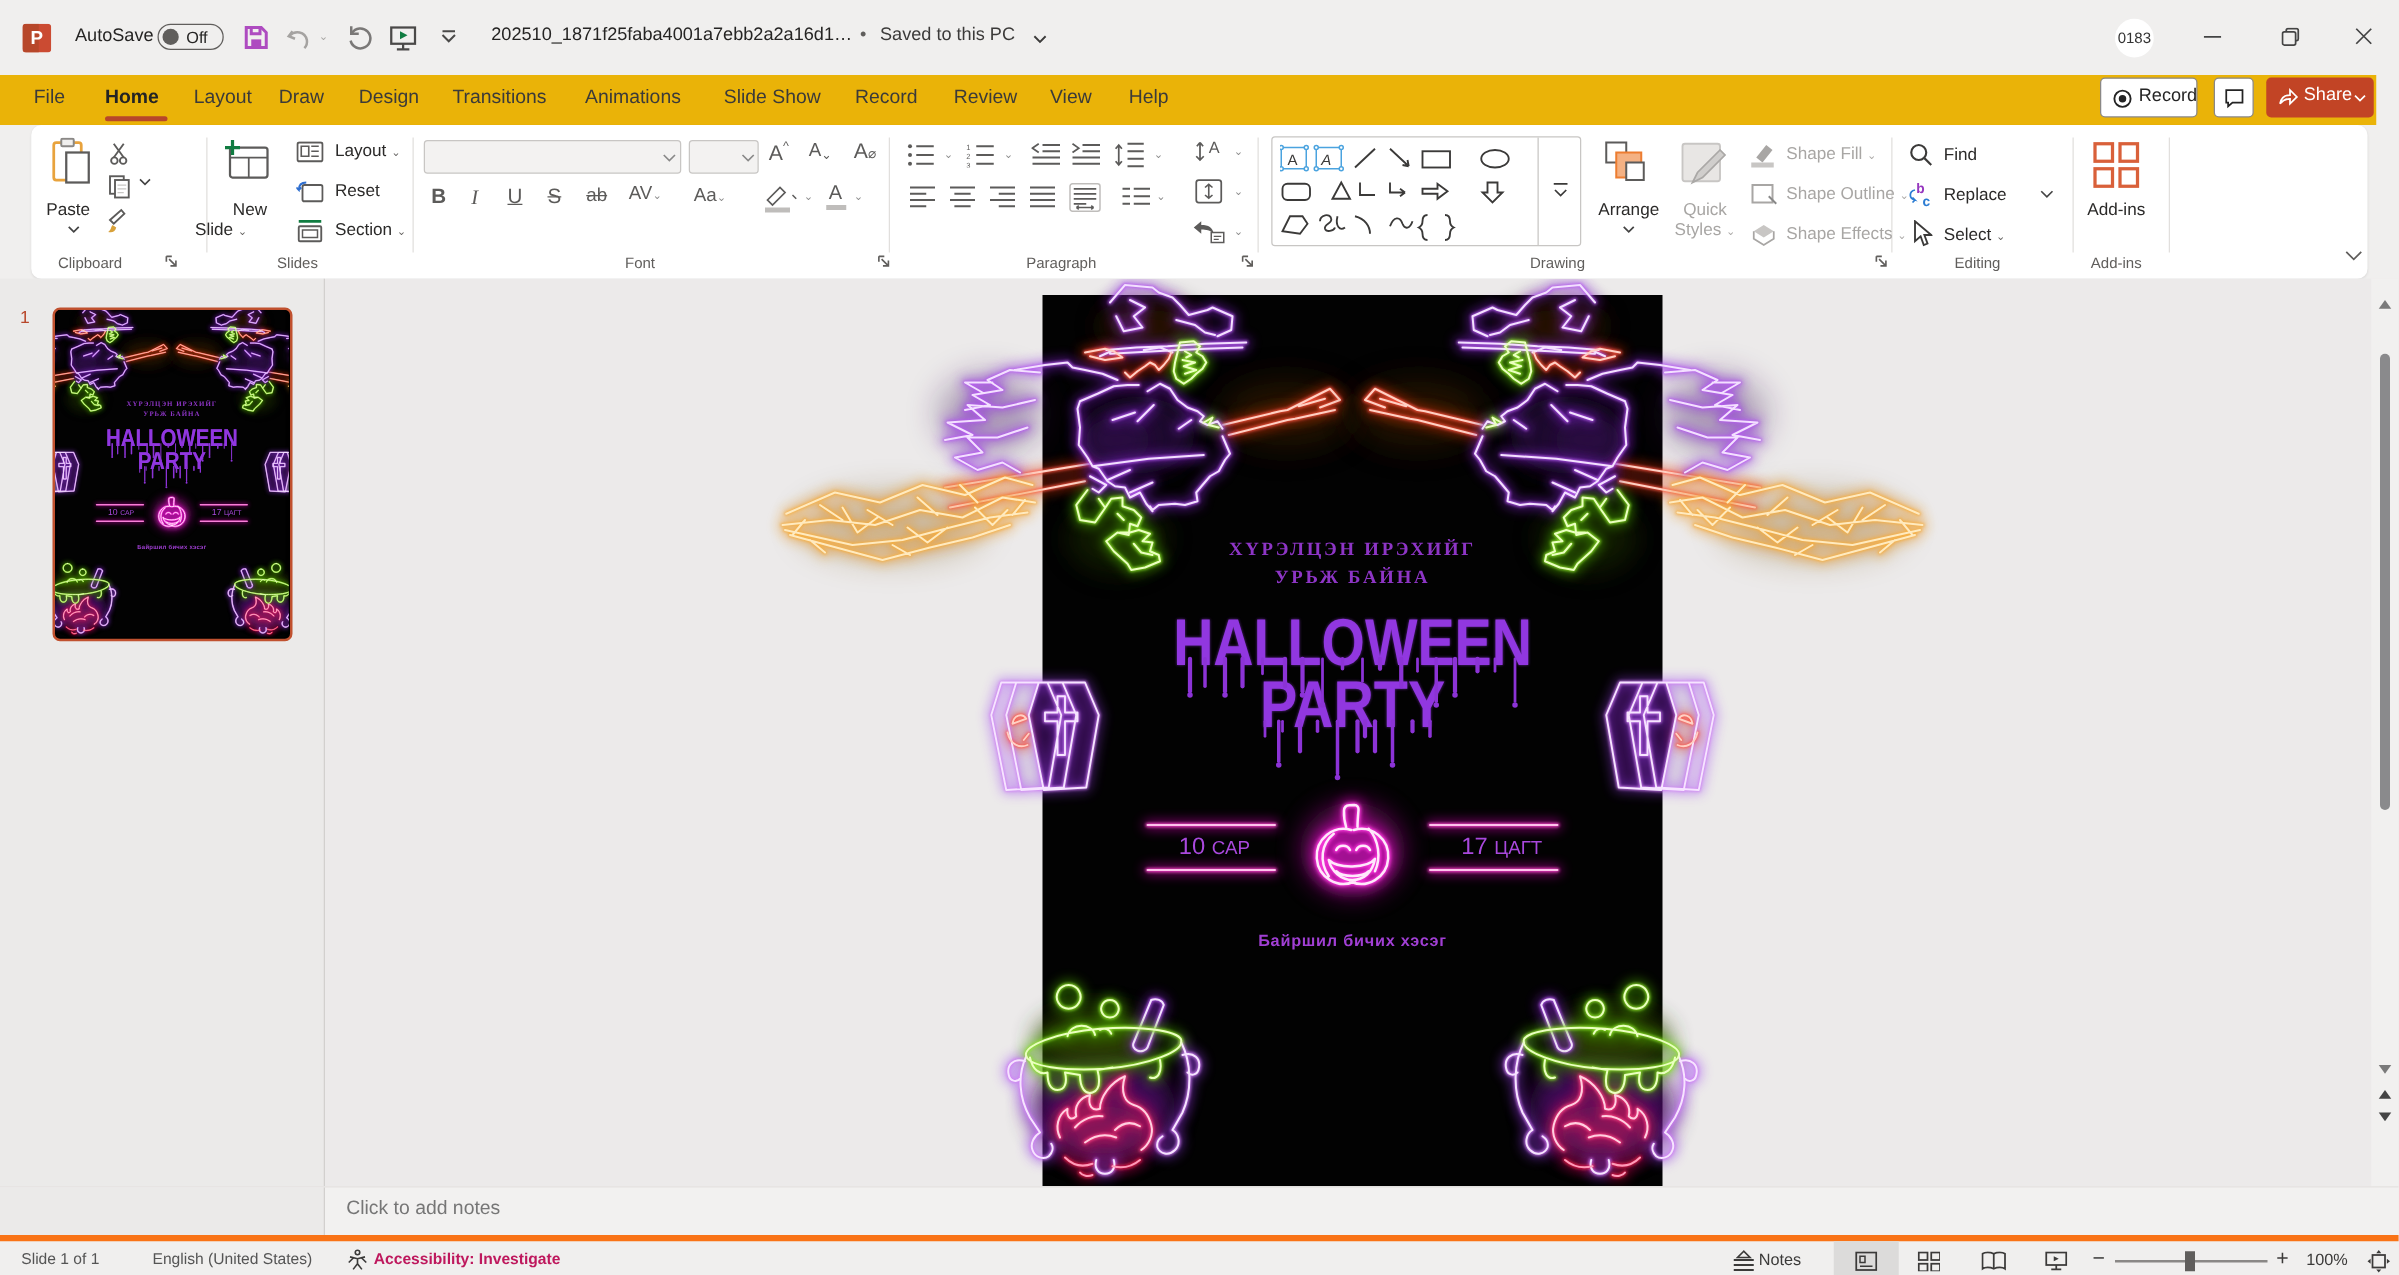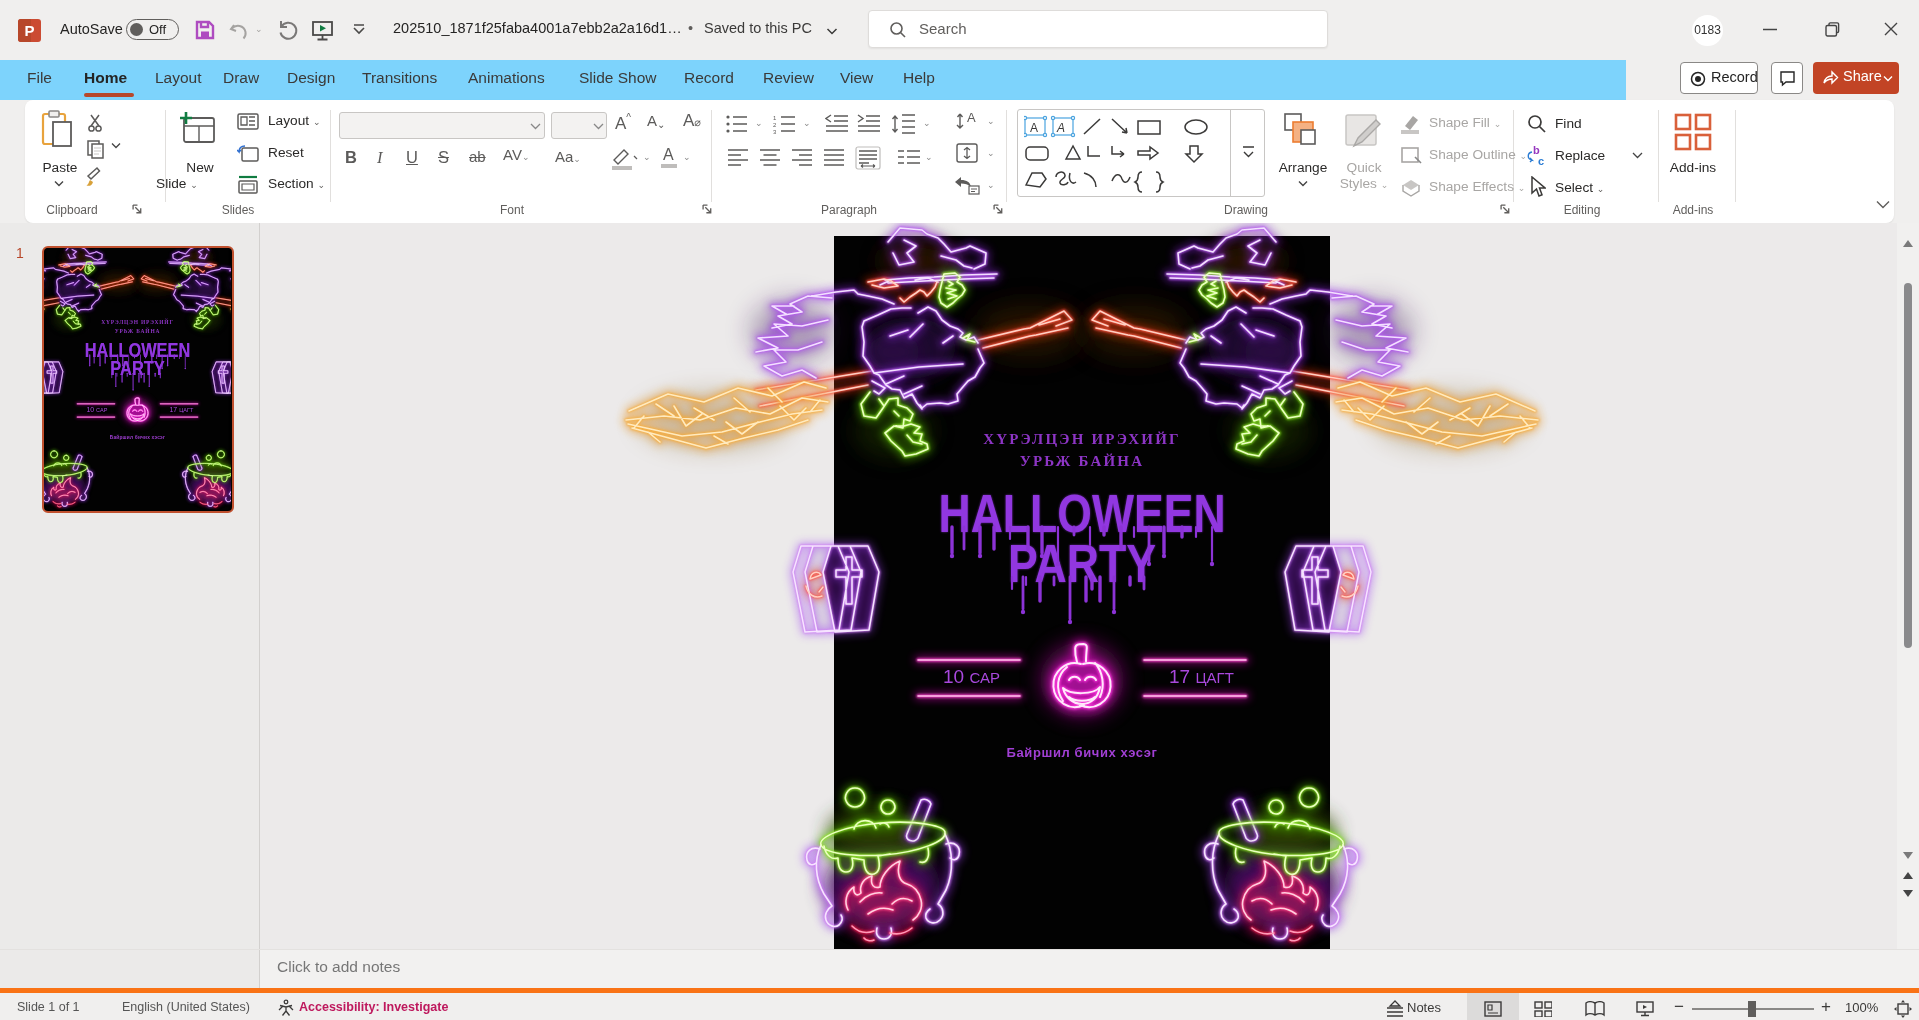--- a/index.html
+++ b/index.html
@@ -1,20 +1,20 @@
 <!DOCTYPE html>
 <html><head>
 <meta charset="utf-8">
 <style>
 * { margin:0; padding:0; box-sizing:border-box; }
 html,body { width:1919px; height:1020px; overflow:hidden; }
 body { font-family:"Liberation Sans", sans-serif; background:#f0efee; position:relative; }
 .abs { position:absolute; }
 #titlebar { position:absolute; left:0; top:0; width:1919px; height:60px; background:#f0efee; }
-#menubar { position:absolute; left:0; top:60px; width:1626px; height:40px; background:#7dd3fc; }
+#menubar { position:absolute; left:0; top:60px; width:1901px; height:40px; background:#eab308; }
 .tab { position:absolute; top:0; height:36px; line-height:36px; font-size:15.5px; color:#3b3a39; }
 #ribboncard { position:absolute; left:25px; top:100px; width:1869px; height:123px; background:#ffffff; border-radius:8px; box-shadow:0 1px 2px rgba(0,0,0,0.08); }
 .gsep { position:absolute; top:10px; height:92px; width:1px; background:#e1dfdd; }
 .glabel { position:absolute; top:103px; font-size:12px; color:#605e5c; width:200px; text-align:center; margin-left:-100px; }
 .launcher { position:absolute; top:104px; width:12px; height:12px; }
 #content { position:absolute; left:0; top:223px; width:1919px; height:726px; background:#eceaea; }
 #thumbpanel { position:absolute; left:0; top:0; width:260px; height:727px; background:#ebeae9; border-right:1px solid #d2d0ce; }
 #canvas { position:absolute; left:261px; top:0; width:1636px; height:727px; background:#eceaea; overflow:hidden; }
 #vscroll { position:absolute; left:1897px; top:0; width:22px; height:727px; background:#f1f0ef; }
 #notesbar { position:absolute; left:0; top:949px; width:1919px; height:39px; background:#f2f1f0; border-top:1px solid #e3e1df; }
@@ -58,27 +58,20 @@
   </svg>
   <svg class="abs" style="left:352px;top:24px" width="14" height="12" viewBox="0 0 14 12">
     <path d="M2 1 h10 M2 4 l5 5 l5 -5" fill="none" stroke="#4a4948" stroke-width="1.6"></path>
   </svg>
   <div class="abs" style="left:393px;top:20px;font-size:14.5px;color:#252423">202510_1871f25faba4001a7ebb2a2a16d1…</div>
   <div class="abs" style="left:688px;top:20px;font-size:14.5px;color:#605e5c">•</div>
   <div class="abs" style="left:704px;top:20px;font-size:14.5px;color:#3b3a39">Saved to this PC</div>
   <svg class="abs" style="left:826px;top:27px" width="12" height="9" viewBox="0 0 12 9">
     <path d="M1.5 2 l4.5 4.5 L10.5 2" fill="none" stroke="#3b3a39" stroke-width="1.5"></path>
   </svg>
-  <div class="abs" style="left:868px;top:10px;width:460px;height:38px;background:#ffffff;border:1px solid #dedcda;border-radius:4px;box-shadow:0 1px 2px rgba(0,0,0,0.06)">
-    <svg class="abs" style="left:20px;top:10px" width="18" height="18" viewBox="0 0 18 18">
-      <circle cx="7.5" cy="7.5" r="5.5" fill="none" stroke="#605e5c" stroke-width="1.6"></circle>
-      <path d="M11.5 11.5 L16 16" stroke="#605e5c" stroke-width="1.6"></path>
-    </svg>
-    <div class="abs" style="left:50px;top:9px;font-size:15px;color:#605e5c">Search</div>
-  </div>
   <div class="abs" style="left:1692px;top:15px;width:31px;height:31px;border-radius:50%;background:#ffffff;text-align:center;line-height:31px;font-size:12px;color:#333">0183</div>
   <svg class="abs" style="left:1763px;top:28px" width="14" height="3" viewBox="0 0 14 3">
       <path d="M0 1.5 h14" stroke="#444" stroke-width="1.5"></path>
     </svg>
   <svg class="abs" style="left:1825px;top:22px" width="15" height="15" viewBox="0 0 15 15">
     <rect x="1" y="3.5" width="10.5" height="10.5" rx="1.5" fill="none" stroke="#444" stroke-width="1.4"></rect>
     <path d="M4 3.2 v-1 a1.3 1.3 0 0 1 1.3-1.3 h7 a1.3 1.3 0 0 1 1.3 1.3 v7 a1.3 1.3 0 0 1 -1.3 1.3 h-1" fill="none" stroke="#444" stroke-width="1.4"></path>
   </svg>
   <svg class="abs" style="left:1884px;top:22px" width="14" height="14" viewBox="0 0 14 14">
     <path d="M1 1 L13 13 M13 1 L1 13" stroke="#444" stroke-width="1.4"></path>
@@ -154,21 +147,21 @@
     </svg>
 <svg class="abs" style="left:1851px;top:100px" width="14" height="9" viewBox="0 0 14 9">
       <path d="M1 1.5 l6 6 l6 -6" fill="none" stroke="#605e5c" stroke-width="1.4"></path>
     </svg>
 
 <svg class="abs" style="left:15px;top:10px" width="40" height="46" viewBox="0 0 40 46">
   <rect x="3" y="4" width="22" height="30" rx="2" fill="none" stroke="#e8a33d" stroke-width="2.2"></rect>
   <rect x="9" y="1" width="10" height="6" rx="1" fill="#f0efee" stroke="#8a8886" stroke-width="1.6"></rect>
   <rect x="13" y="12" width="18" height="24" fill="#fff" stroke="#5c5b5a" stroke-width="1.8"></rect>
 </svg>
-<div class="abs btxt" style="left:12px;top:60px;width:46px;text-align:center">Paste</div>
+<div class="abs btxt" style="left:12px;top:60px;width:46px;">Paste</div>
 <svg class="abs" style="left:28px;top:80px" width="12" height="8" viewBox="0 0 12 8">
       <path d="M2 1.5 l4 4 l4 -4" fill="none" stroke="#444" stroke-width="1.4"></path>
     </svg>
 <svg class="abs" style="left:62px;top:13px" width="20" height="20" viewBox="0 0 20 20">
   <path d="M4 2 L12 13 M12 2 L4 13" stroke="#5c5b5a" stroke-width="1.5" fill="none"></path>
   <circle cx="4.5" cy="15.5" r="2.6" fill="none" stroke="#5c5b5a" stroke-width="1.5"></circle>
   <circle cx="11.5" cy="15.5" r="2.6" fill="none" stroke="#5c5b5a" stroke-width="1.5"></circle>
 </svg>
 <svg class="abs" style="left:60px;top:38px" width="22" height="22" viewBox="0 0 22 22">
   <rect x="3" y="3" width="11" height="14" fill="#fff" stroke="#5c5b5a" stroke-width="1.5"></rect>

